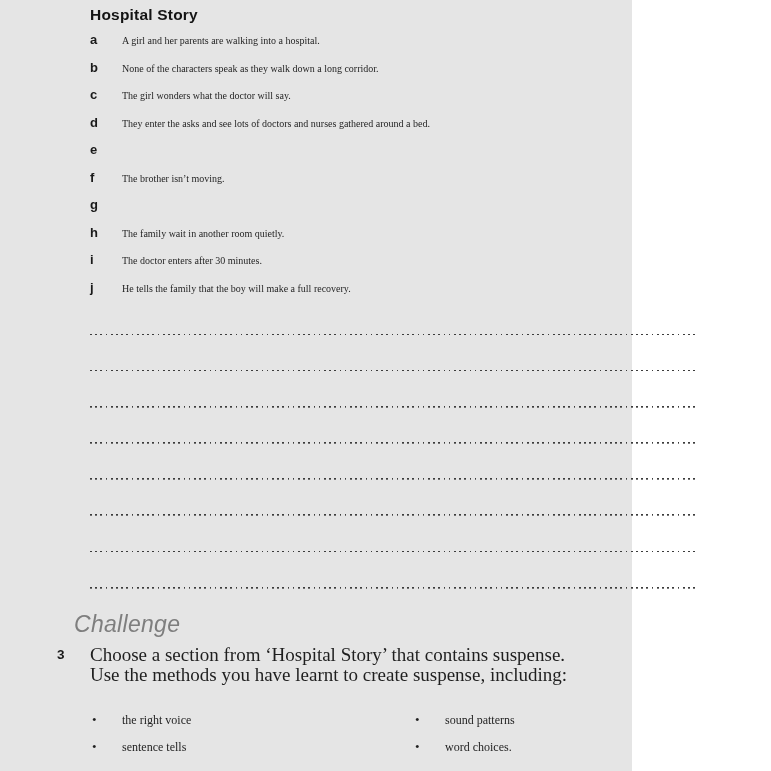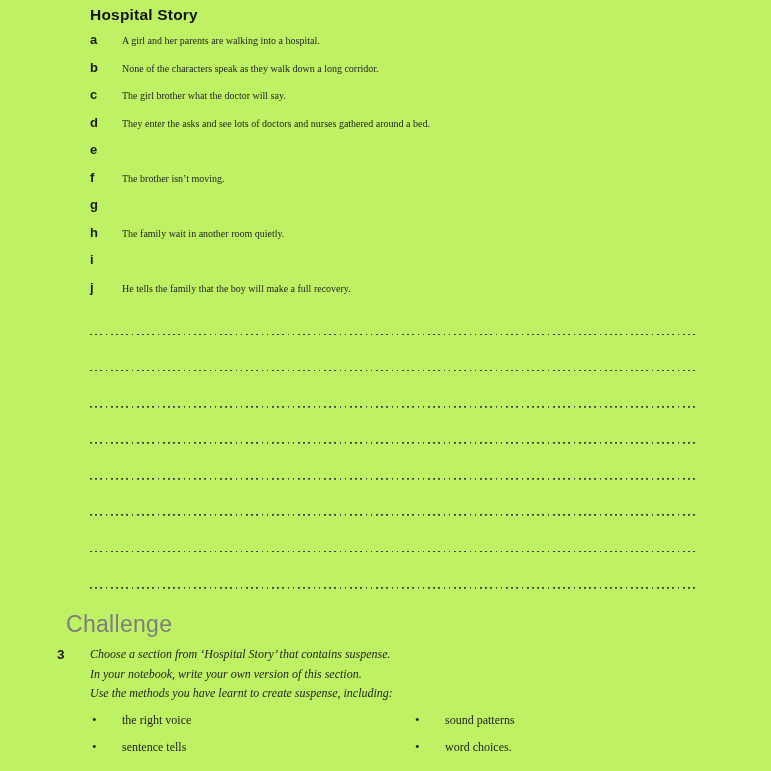--- a/index.html
+++ b/index.html
@@ -5,23 +5,23 @@
   * { margin: 0; padding: 0; box-sizing: border-box; }
   html, body { width: 771px; height: 771px; }
   body {
     background: #ffffff;
     font-family: "Liberation Serif", serif;
     color: #1f1f1f;
     overflow: hidden;
   }
   .page {
     position: relative;
-    width: 771px;
+    width: 632px;
     height: 771px;
-    background: #bef264;
+    background: #e5e5e5;
   }
   .story-title {
     position: absolute;
     left: 90px;
     top: 6px;
     font-family: "Liberation Sans", sans-serif;
     font-size: 15.5px;
     font-weight: 600;
     letter-spacing: 0.2px;
     color: #141414;
@@ -57,49 +57,49 @@
   }
   .answer-line {
     height: 36.2px;
     background-image: repeating-linear-gradient(to right, #3c3c3c 0 1.7px, transparent 1.7px 5.2px);
     background-repeat: no-repeat;
     background-position: 0 100%;
     background-size: 100% 1.7px;
   }
   .challenge-title {
     position: absolute;
-    left: 66px;
+    left: 74px;
     top: 611px;
     font-family: "Liberation Sans", sans-serif;
     font-size: 23px;
     font-weight: normal;
     letter-spacing: 0.3px;
     color: #7e7e7e;
+    font-style: italic;
   }
   .challenge-item {
     position: absolute;
     left: 57px;
     top: 645px;
     display: flex;
     align-items: flex-start;
     width: 660px;
   }
   .challenge-number {
     flex: 0 0 33px;
     font-family: "Liberation Sans", sans-serif;
     font-size: 13.5px;
     font-weight: bold;
     padding-top: 2px;
     color: #1a1a1a;
   }
   .challenge-lines div {
-    font-size: 12px;
+    font-size: 19px;
     line-height: 19.7px;
     color: #1f1f1f;
-    font-style: italic;
   }
   .bullet-col {
     position: absolute;
     top: 712px;
   }
   .bullet-col-1 { left: 90px; width: 300px; }
   .bullet-col-2 { left: 413px; width: 300px; }
   .bullet-row {
     display: flex;
     align-items: baseline;
@@ -127,21 +127,21 @@
     <div class="story-row">
       <span class="story-letter">a</span>
       <span class="story-text">A girl and her parents are walking into a hospital.</span>
     </div>
     <div class="story-row">
       <span class="story-letter">b</span>
       <span class="story-text">None of the characters speak as they walk down a long corridor.</span>
     </div>
     <div class="story-row">
       <span class="story-letter">c</span>
-      <span class="story-text">The girl brother what the doctor will say.</span>
+      <span class="story-text">The girl wonders what the doctor will say.</span>
     </div>
     <div class="story-row">
       <span class="story-letter">d</span>
       <span class="story-text">They enter the asks and see lots of doctors and nurses gathered around a bed.</span>
     </div>
     <div class="story-row">
       <span class="story-letter">e</span>
     </div>
     <div class="story-row">
       <span class="story-letter">f</span>
@@ -149,20 +149,21 @@
     </div>
     <div class="story-row">
       <span class="story-letter">g</span>
     </div>
     <div class="story-row">
       <span class="story-letter">h</span>
       <span class="story-text">The family wait in another room quietly.</span>
     </div>
     <div class="story-row">
       <span class="story-letter">i</span>
+      <span class="story-text">The doctor enters after 30 minutes.</span>
     </div>
     <div class="story-row">
       <span class="story-letter">j</span>
       <span class="story-text">He tells the family that the boy will make a full recovery.</span>
     </div>
   </div>
 
   <div class="answer-lines">
     <div class="answer-line"></div>
     <div class="answer-line"></div>
@@ -173,21 +174,20 @@
     <div class="answer-line"></div>
     <div class="answer-line"></div>
   </div>
 
   <div class="challenge-title">Challenge</div>
 
   <div class="challenge-item">
     <span class="challenge-number">3</span>
     <div class="challenge-lines">
       <div>Choose a section from ‘Hospital Story’ that contains suspense.</div>
-      <div>In your notebook, write your own version of this section.</div>
       <div>Use the methods you have learnt to create suspense, including:</div>
     </div>
   </div>
 
   <div class="bullet-col bullet-col-1">
     <div class="bullet-row">
       <span class="bullet-glyph">•</span>
       <span class="bullet-text">the right voice</span>
     </div>
     <div class="bullet-row">

